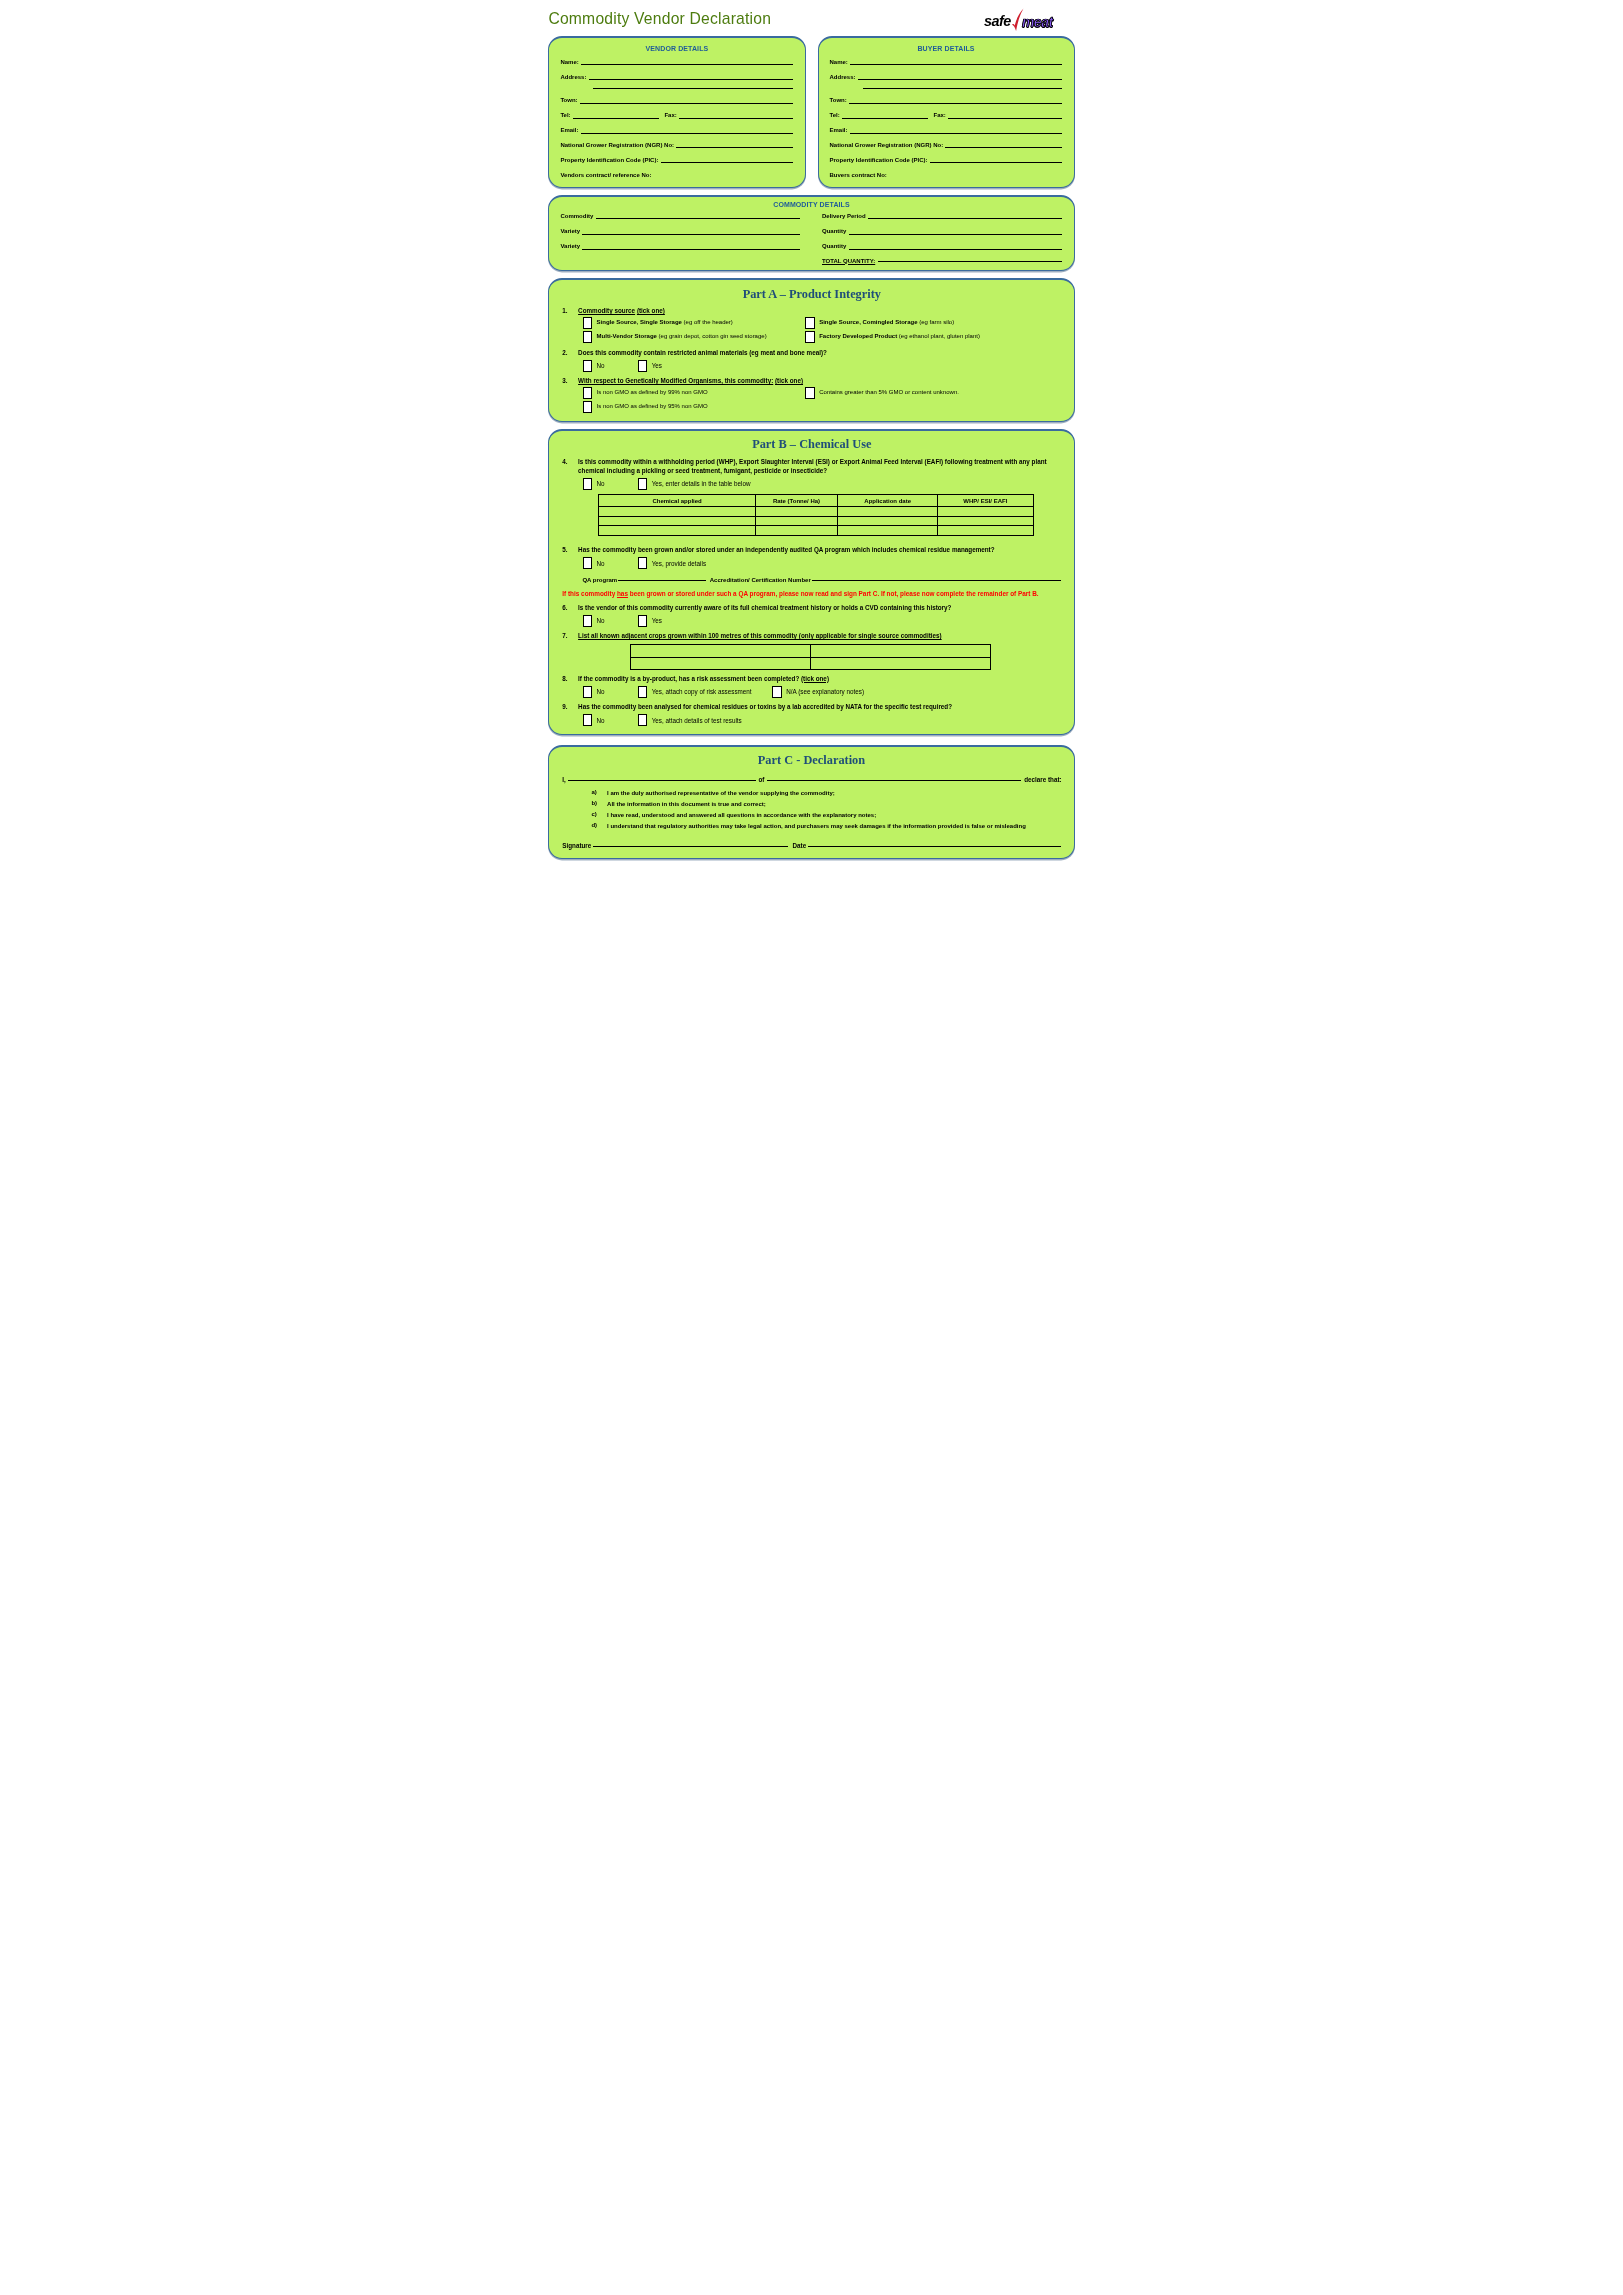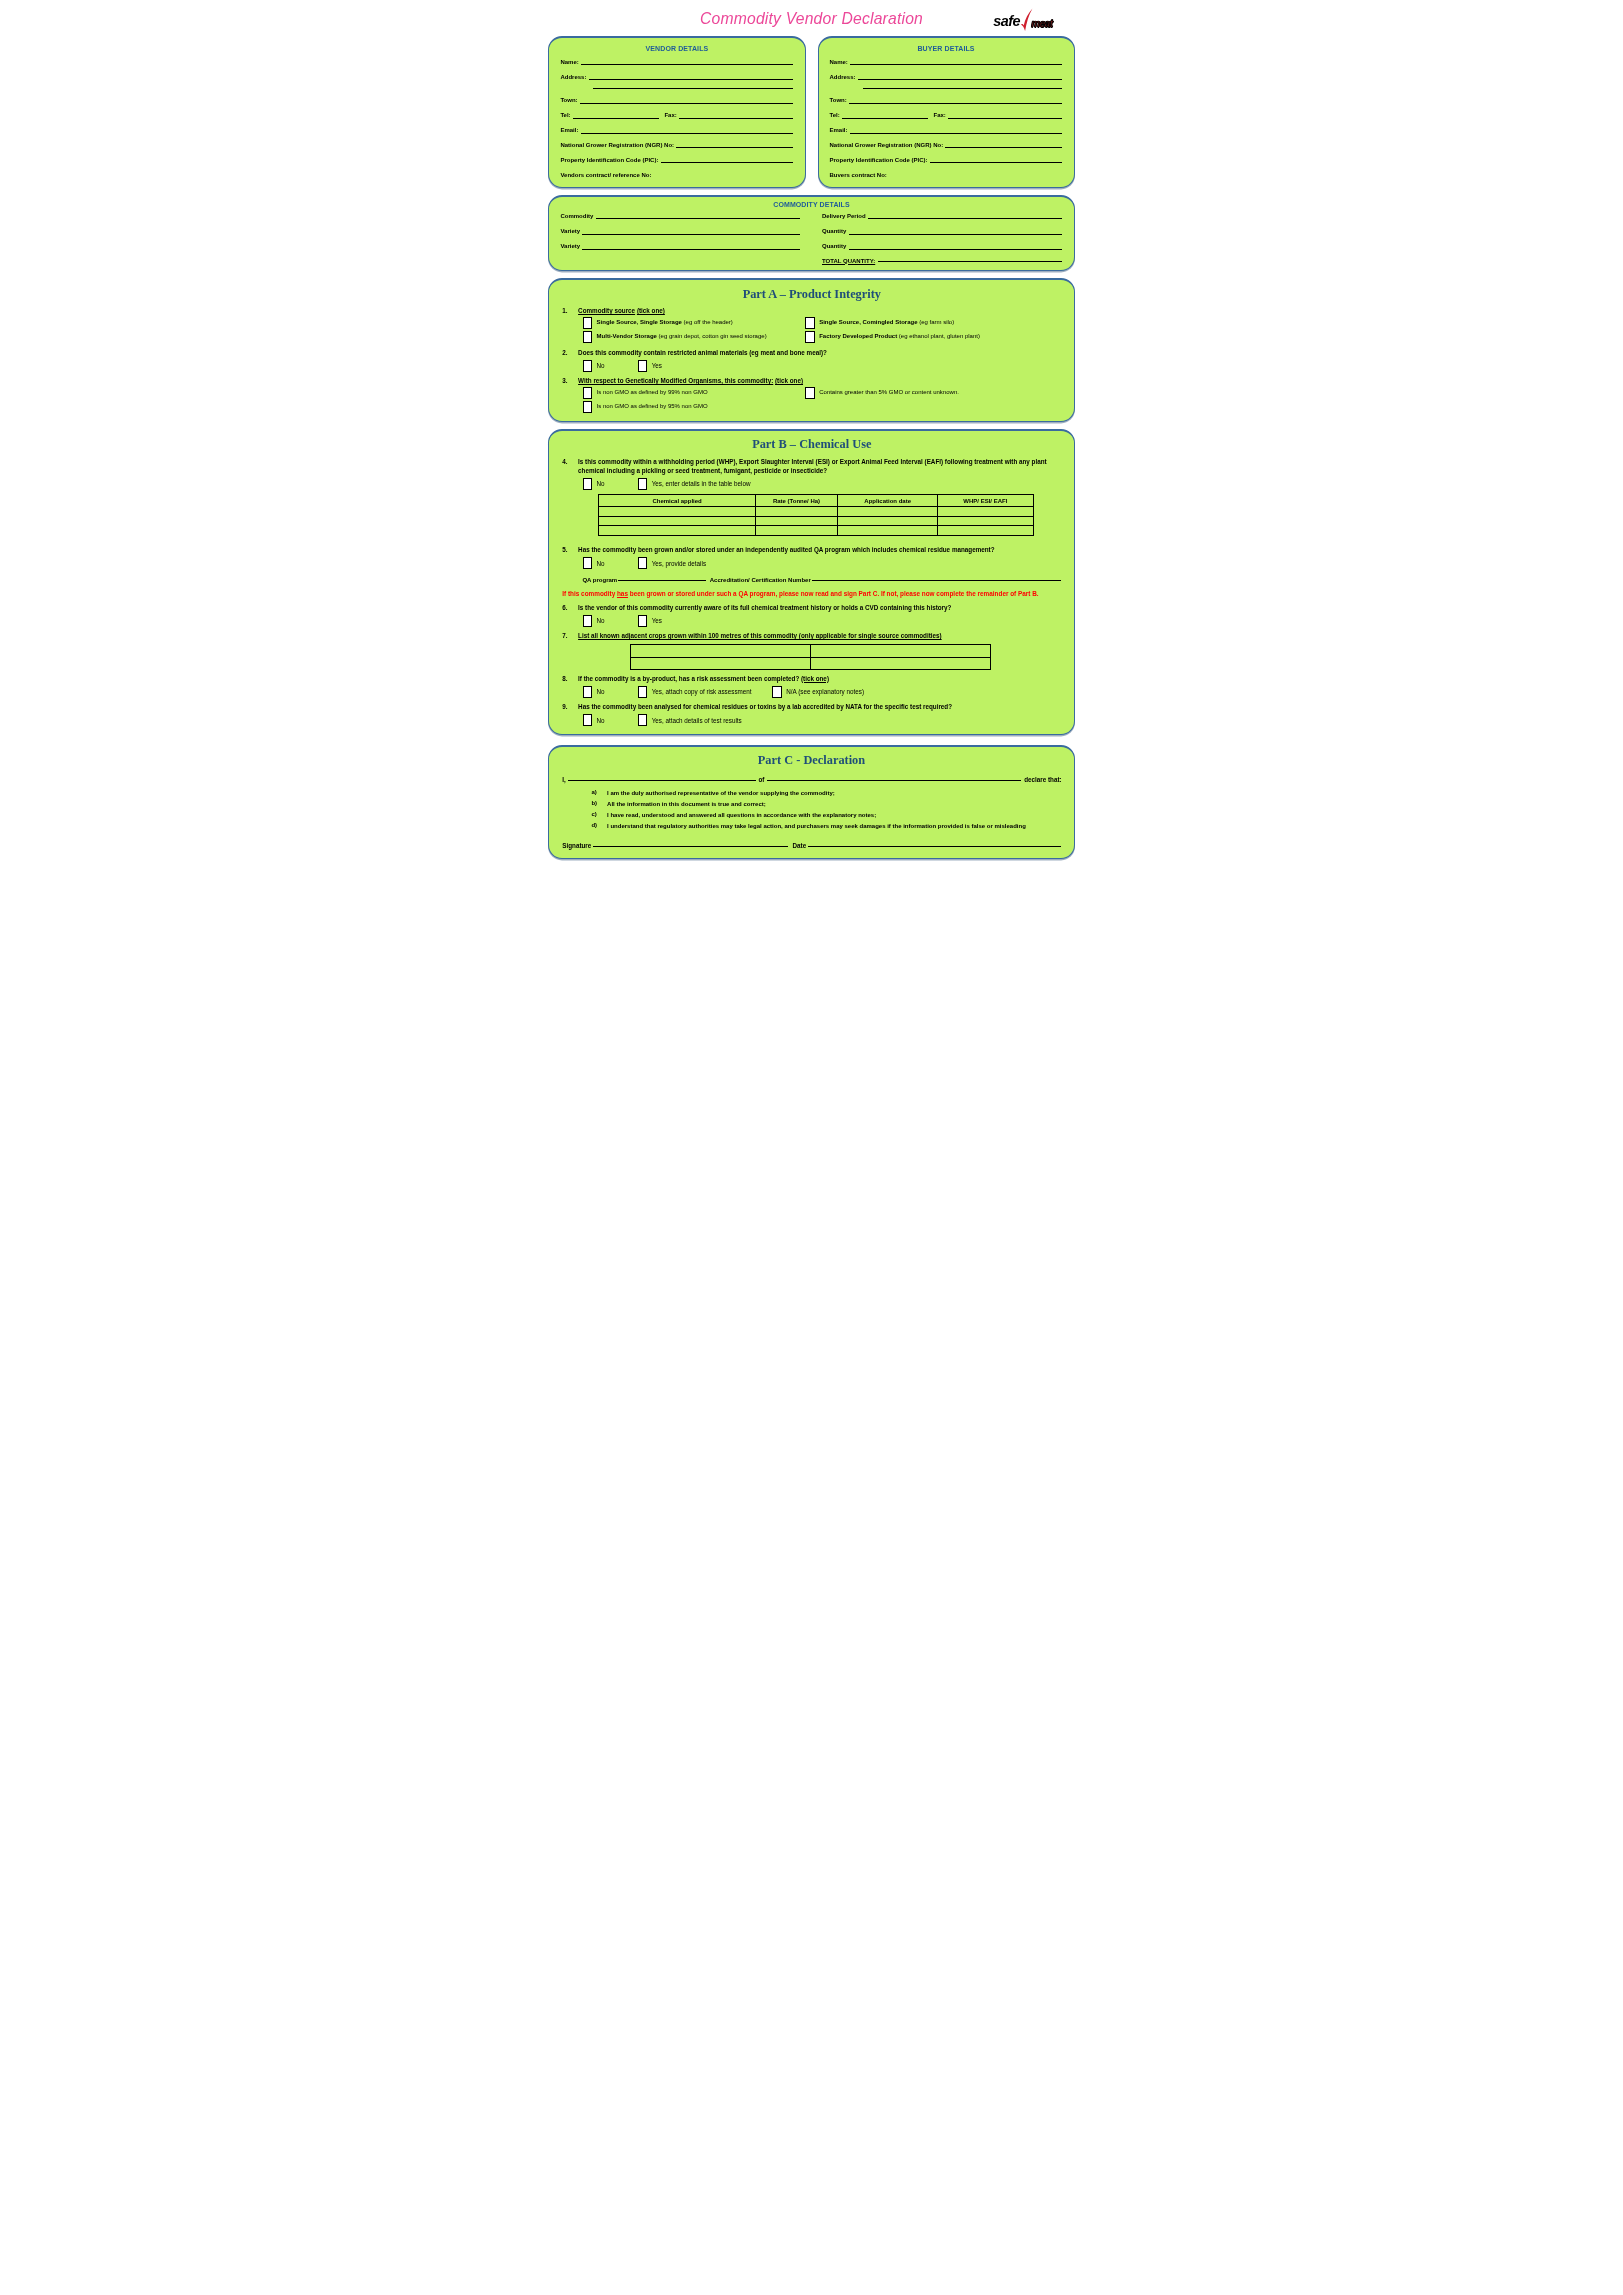--- a/index.html
+++ b/index.html
@@ -2,25 +2,25 @@
 <html style="font-size:7.4px"><head>
 <meta charset="utf-8">
 <style>
   * { margin:0; padding:0; box-sizing:border-box; }
   html,body { background:#ffffff; }
   body { font-family:"Liberation Sans", sans-serif; color:#000; }
   .page { width:541px; min-height:765px; margin:0 auto; padding:5.6px 7.4px 9.3px 7.4px; position:relative; background:#fff; }
 
   
   .hdr { position:relative; height:30px; margin-bottom:0.9px; }
-  .title { text-align:center; font-size:15.7px; font-weight:400; color:#ec4899; padding-top:4.6px; letter-spacing:0.2px;font-style:italic; }
+  .title { font-size:15.7px; font-weight:400; color:#4d7c0f; padding-top:4.6px; letter-spacing:0.2px; }
   .logo { position:absolute; right:22px; top:0.9px; display:flex; align-items:flex-end; height:26px; }
   .logo-safe { font-size:14.4px; font-weight:bold; font-style:italic; color:#000; letter-spacing:-0.5px; line-height:1; padding-bottom:3.7px; }
   .logo-check { margin:0 -1.9px 0.9px -0.9px; }
-  .logo-meat { font-size:10px; font-weight:bold; font-style:italic; color:#7f1d1d; -webkit-text-stroke:0.7px #000; text-shadow:-0.5px 0 #000,0.5px 0 #000,0 -0.5px #000,0 0.5px #000; letter-spacing:-0.5px; line-height:1; padding-bottom:3.7px; }
+  .logo-meat { font-size:14px; font-weight:bold; font-style:italic; color:#8b5cf6; -webkit-text-stroke:0.7px #000; text-shadow:-0.5px 0 #000,0.5px 0 #000,0 -0.5px #000,0 0.5px #000; letter-spacing:-0.5px; line-height:1; padding-bottom:3.7px; }
 
   
   .rbox { border:1.4px solid #3a6b9e; border-top-width:2.8px; border-radius:14px; box-shadow:0 1.4px 0 rgba(40,75,115,0.45); background:#bef264; }
   .boxhead { text-align:center; font-weight:bold; color:#1f5c99; font-size:7px; letter-spacing:0.1px; }
 
   .two-col { display:flex; gap:12px; }
   .party-box { flex:1; padding:6.5px 11px 7.4px 11px; min-height:149px; }
   .party-box .boxhead { margin-bottom:5.6px; }
 
   .frow { display:flex; align-items:flex-end; margin-bottom:6.3px; }

